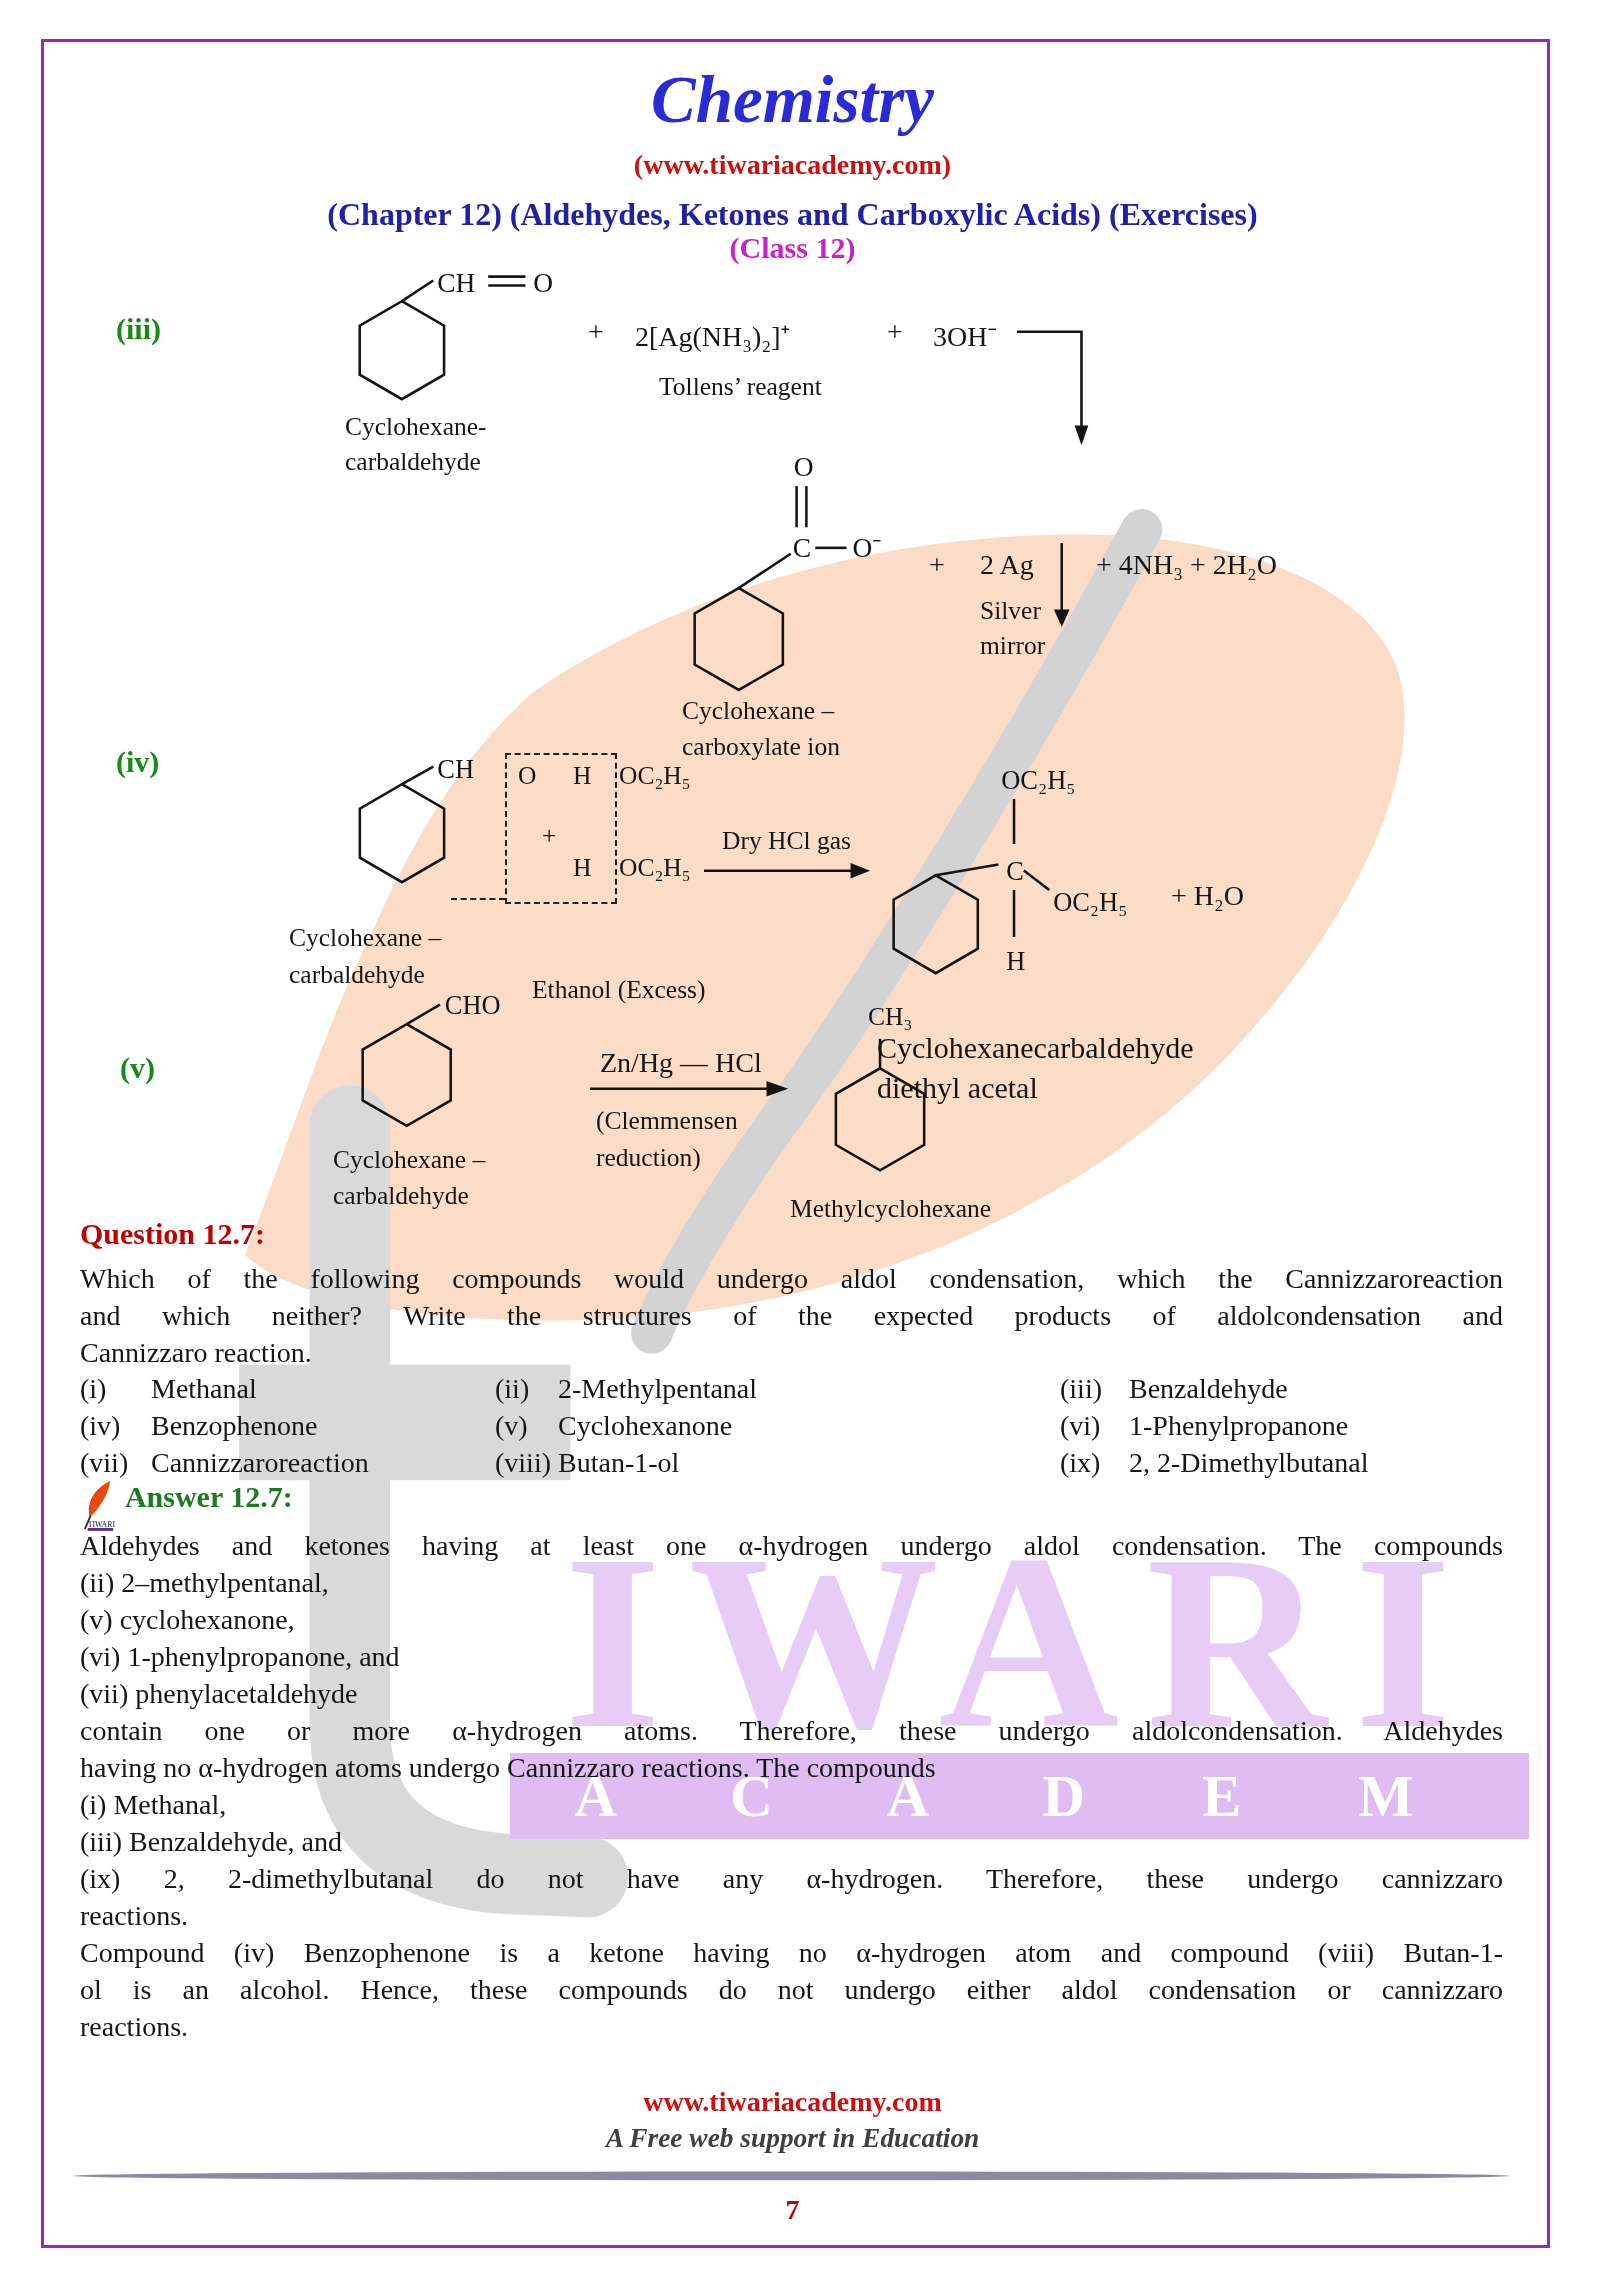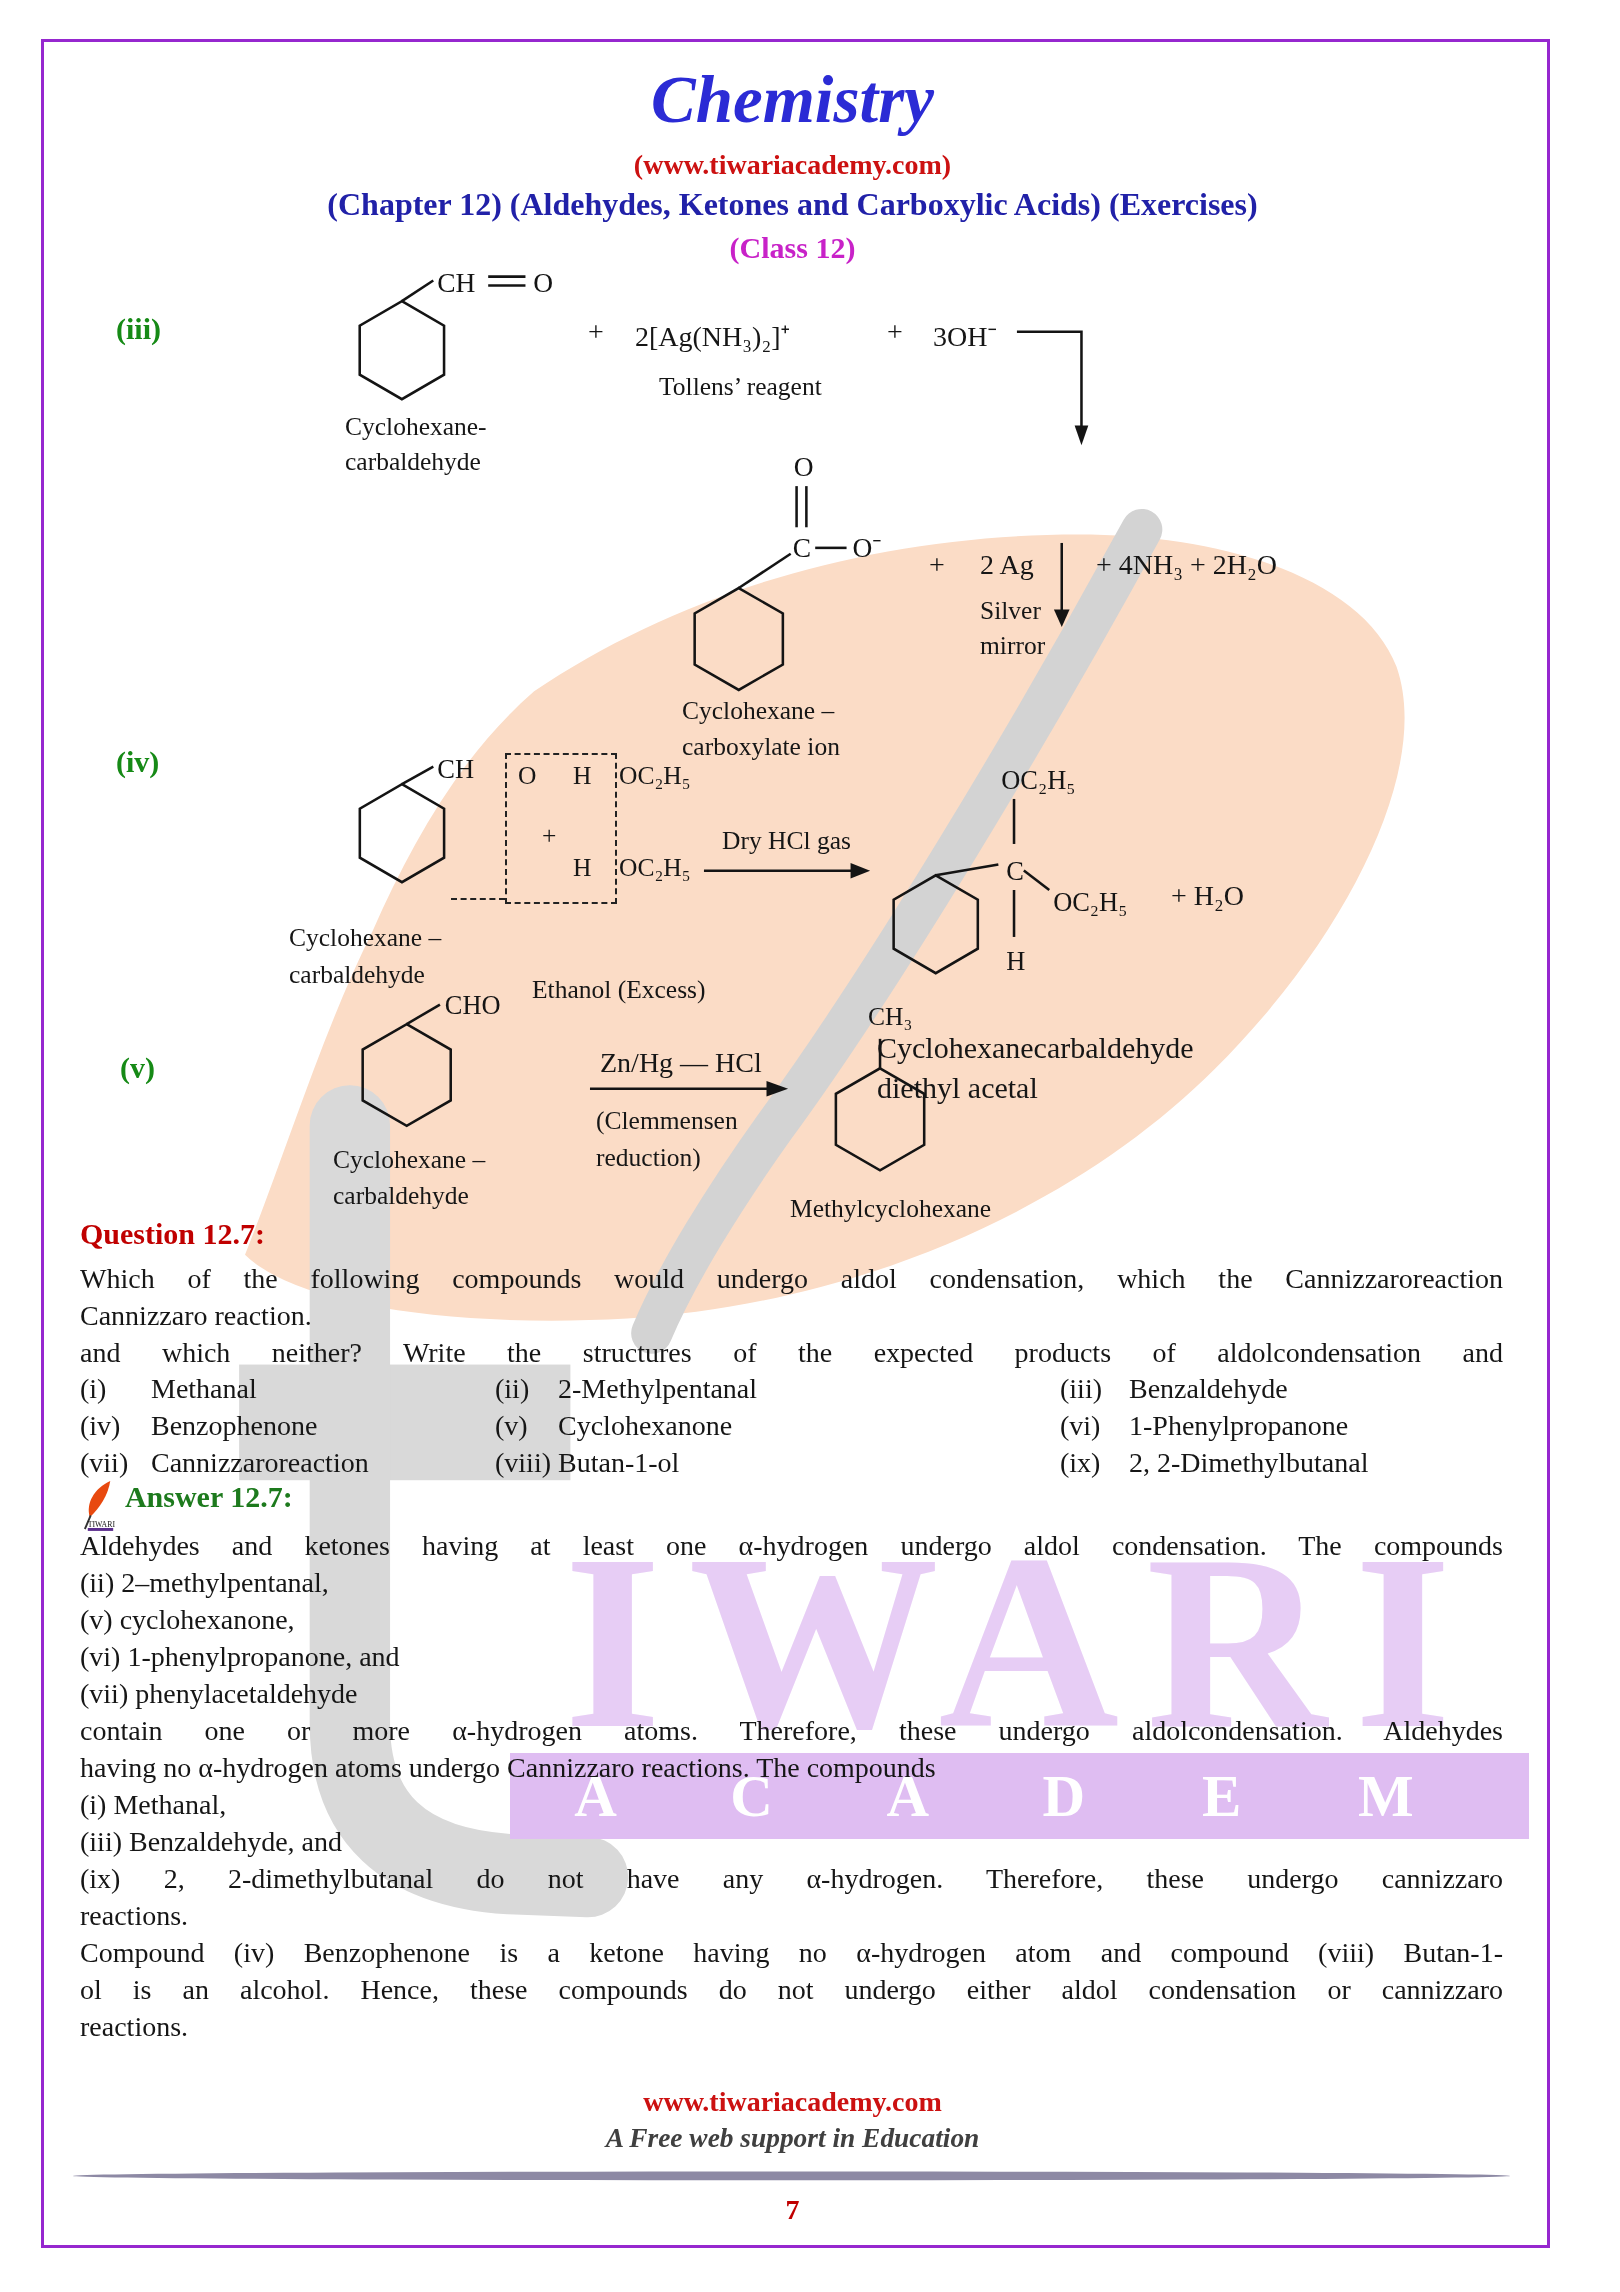--- a/index.html
+++ b/index.html
@@ -54,21 +54,21 @@
 
   <div class="abs wm-iwari" style="left:564px;top:1517px;">IWARI</div>
   <div class="abs wm-band" style="left:510px;top:1753px;width:1019px;height:86px;">
     <div class="wm-acad">A C A D E M Y</div>
   </div>
 
   <div class="abs frame" style="left:41px;top:39px;width:1503px;height:2203px;"></div>
 
   <div class="abs ctr title" style="top:61px;">Chemistry</div>
   <div class="abs ctr site" style="top:149px;">(www.tiwariacademy.com)</div>
-  <div class="abs ctr chapter" style="top:186px;">(Chapter 12) (Aldehydes, Ketones and Carboxylic Acids) (Exercises)</div>
+  <div class="abs ctr chapter" style="top:196px;">(Chapter 12) (Aldehydes, Ketones and Carboxylic Acids) (Exercises)</div>
   <div class="abs ctr klass" style="top:231px;">(Class 12)</div>
 
   <div class="abs rlabel" style="left:116px;top:312px;">(iii)</div>
 
   <svg class="abs" style="left:345px;top:247px;" width="255" height="172" viewBox="0 0 260 175">
     <polygon class="bond" points="58,55 101,80 101,130 58,155 15,130 15,80"></polygon>
     <line class="bond" x1="58" y1="55" x2="90" y2="34"></line>
     <text x="94" y="46" font-size="28">CH</text>
     <line class="bond" x1="146" y1="30" x2="184" y2="30"></line>
     <line class="bond" x1="146" y1="39" x2="184" y2="39"></line>
@@ -172,22 +172,22 @@
   <div class="abs chem" style="left:868px;top:1002px;">CH₃</div>
   <svg class="abs" style="left:823px;top:1031px;" width="118" height="157" viewBox="0 0 120 160">
     <line class="bond" x1="58" y1="8" x2="58" y2="38"></line>
     <polygon class="bond" points="58,38 103,64 103,116 58,142 13,116 13,64"></polygon>
   </svg>
   <div class="abs chem" style="left:790px;top:1194px;">Methylcyclohexane</div>
 
   <div class="abs" style="left:80px;top:1217px;width:1423px;">
     <div class="qhead" style="height:43px;">Question 12.7:</div>
     <div class="body-line just">Which of the following compounds would undergo aldol condensation, which the Cannizzaroreaction</div>
+    <div class="body-line just">and which neither? Write the structures of the expected products of aldolcondensation and</div>
     <div class="body-line nw">Cannizzaro reaction.</div>
-    <div class="body-line just">and which neither? Write the structures of the expected products of aldolcondensation and</div>
   </div>
 
   <div class="abs" style="left:80px;top:1370px;width:1423px;">
     <div style="position:relative;height:37px;">
       <div class="abs body-line nw" style="left:0;">
         <span class="num" style="min-width:71px;">(i)</span><span>Methanal</span>
       </div>
       <div class="abs body-line nw" style="left:415px;">
         <span class="num" style="min-width:63px;">(ii)</span><span>2-Methylpentanal</span>
       </div>

